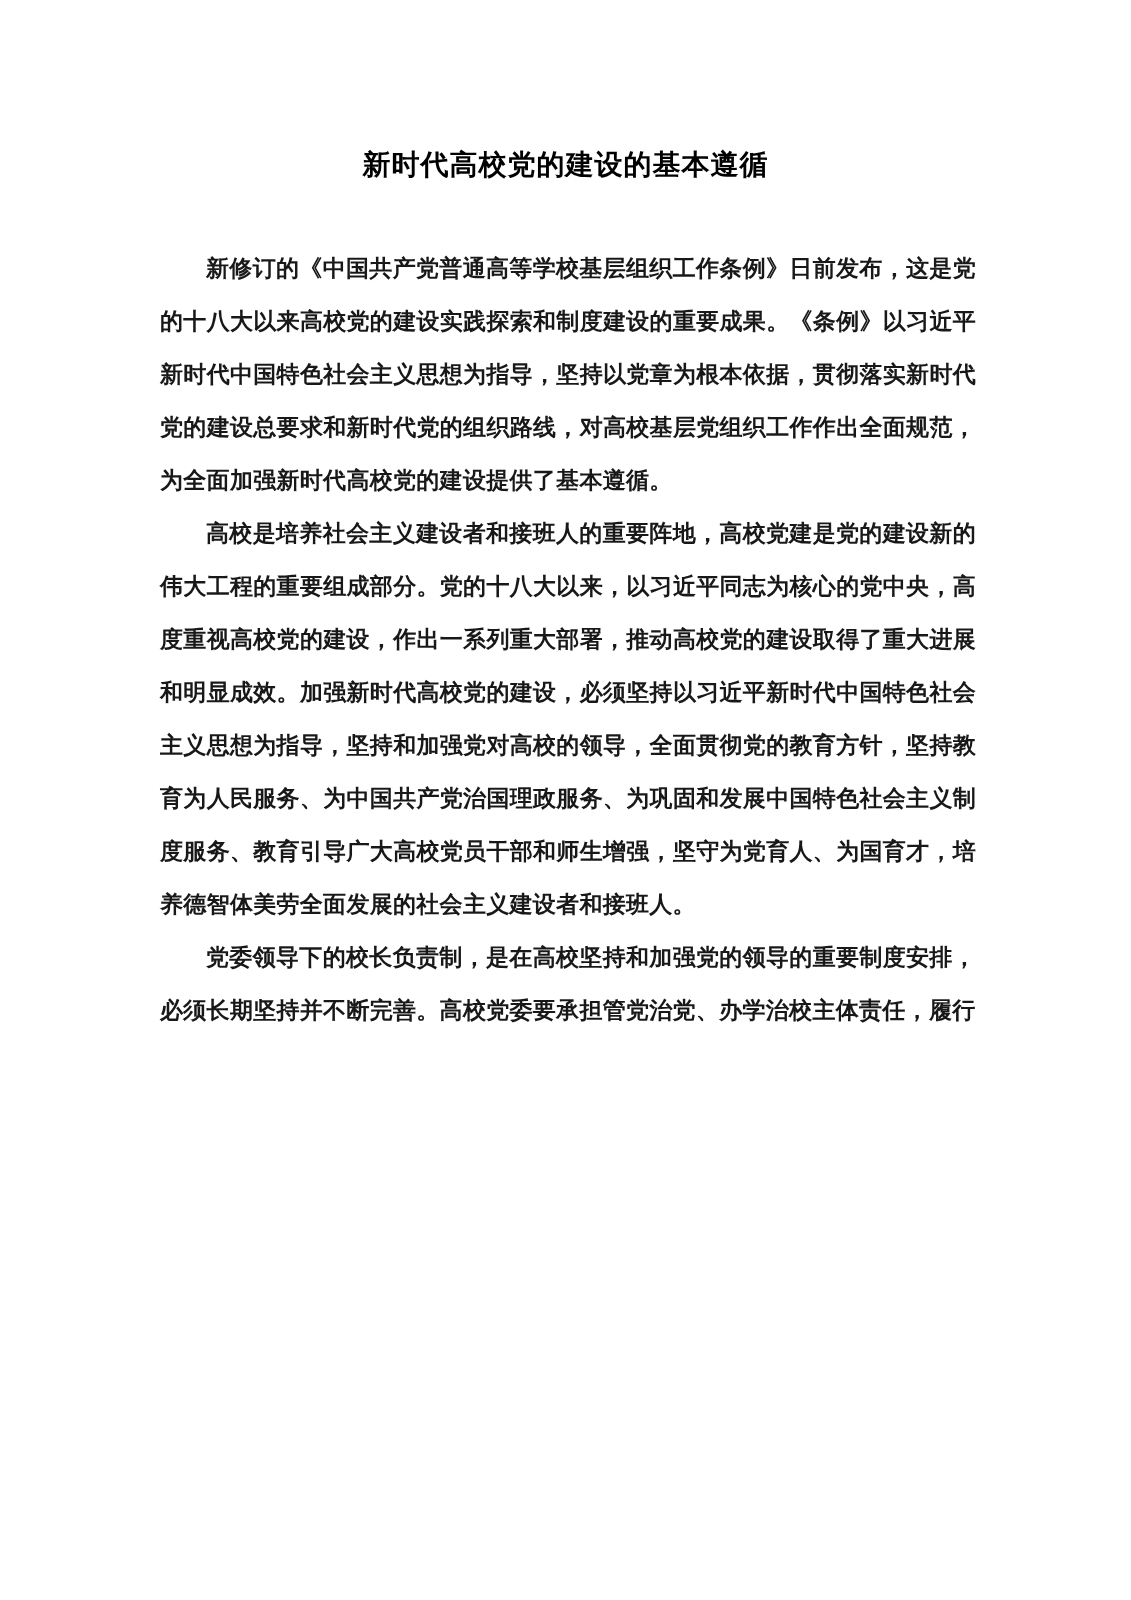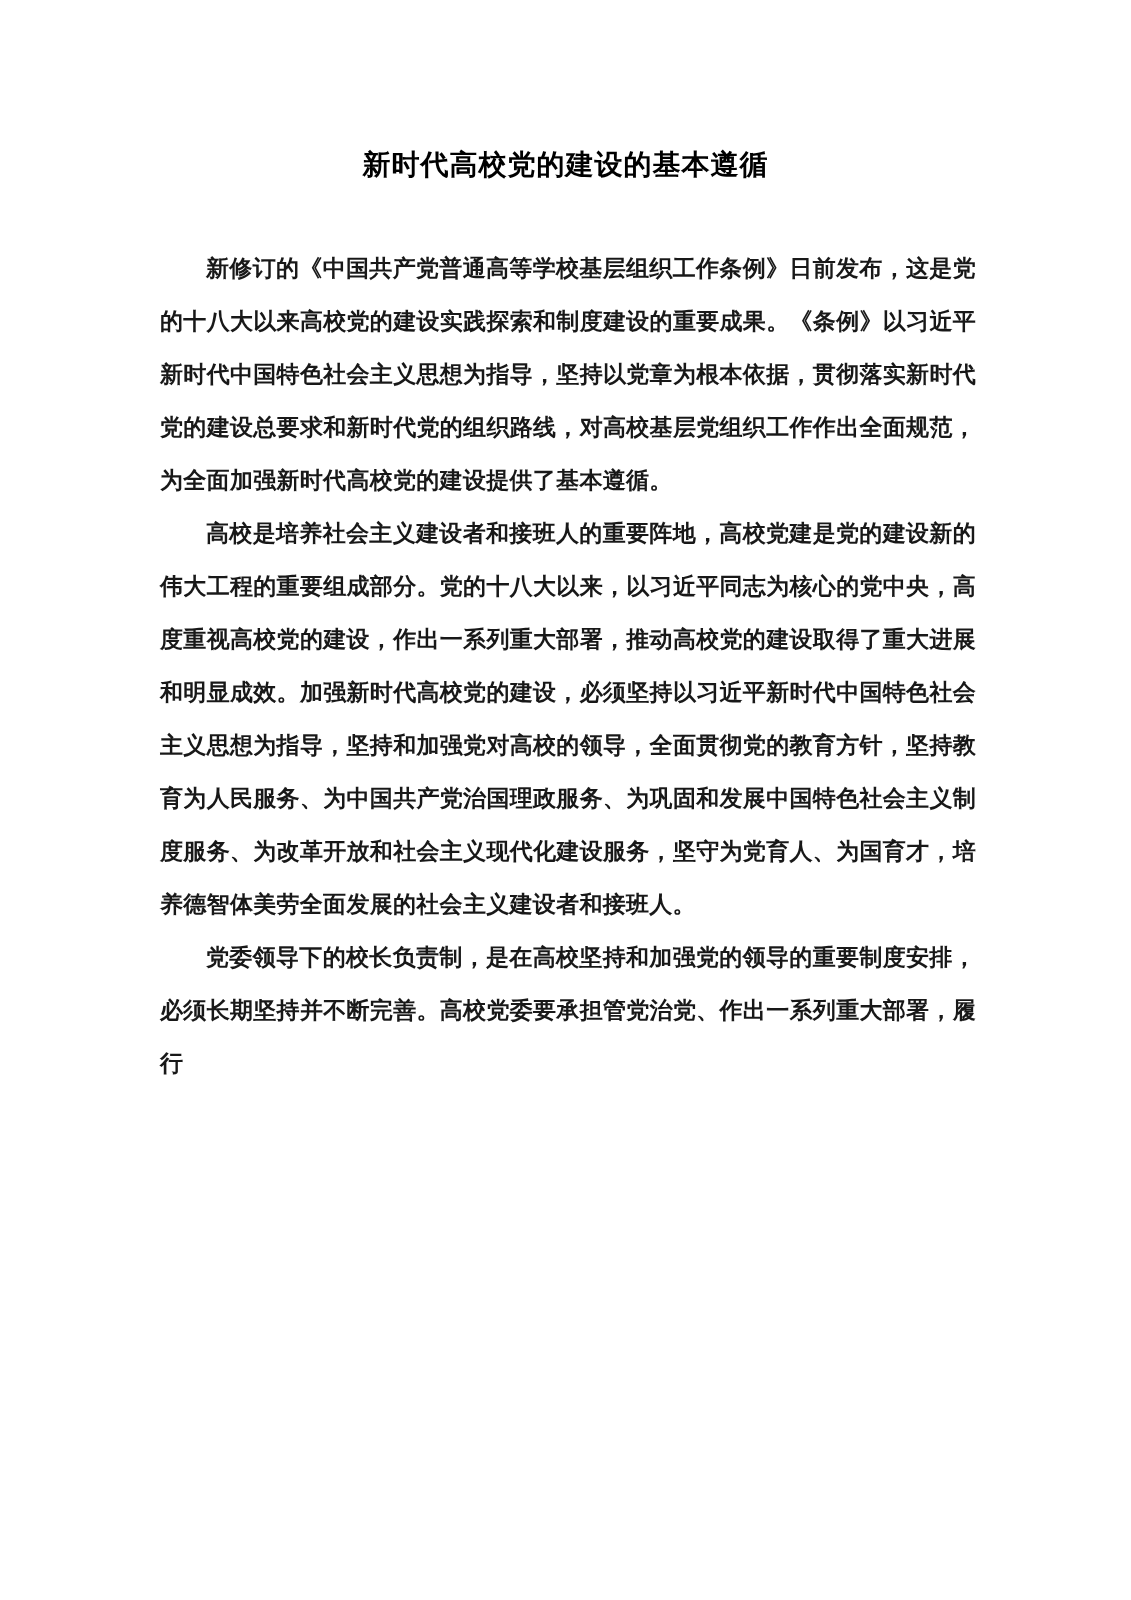--- a/index.html
+++ b/index.html
@@ -62,21 +62,21 @@
 </style>
 </head>
 <body>
 
 <div class="page">
 
   <h1 class="doc-title">新时代高校党的建设的基本遵循</h1>
 
   <div class="doc-body">
     <p>新修订的《中国共产党普通高等学校基层组织工作条例》日前发布，这是党的十八大以来高校党的建设实践探索和制度建设的重要成果。《条例》以习近平新时代中国特色社会主义思想为指导，坚持以党章为根本依据，贯彻落实新时代党的建设总要求和新时代党的组织路线，对高校基层党组织工作作出全面规范，为全面加强新时代高校党的建设提供了基本遵循。</p>
-    <p>高校是培养社会主义建设者和接班人的重要阵地，高校党建是党的建设新的伟大工程的重要组成部分。党的十八大以来，以习近平同志为核心的党中央，高度重视高校党的建设，作出一系列重大部署，推动高校党的建设取得了重大进展和明显成效。加强新时代高校党的建设，必须坚持以习近平新时代中国特色社会主义思想为指导，坚持和加强党对高校的领导，全面贯彻党的教育方针，坚持教育为人民服务、为中国共产党治国理政服务、为巩固和发展中国特色社会主义制度服务、为改革开放和社会主义现代化建设服务，坚守为党育人、为国育才，培养德智体美劳全面发展的社会主义建设者和接班人。</p>
-    <p>党委领导下的校长负责制，是在高校坚持和加强党的领导的重要制度安排，必须长期坚持并不断完善。高校党委要承担管党治党、作出一系列重大部署，履行</p>
+    <p>高校是培养社会主义建设者和接班人的重要阵地，高校党建是党的建设新的伟大工程的重要组成部分。党的十八大以来，以习近平同志为核心的党中央，高度重视高校党的建设，作出一系列重大部署，推动高校党的建设取得了重大进展和明显成效。加强新时代高校党的建设，必须坚持以习近平新时代中国特色社会主义思想为指导，坚持和加强党对高校的领导，全面贯彻党的教育方针，坚持教育为人民服务、为中国共产党治国理政服务、为巩固和发展中国特色社会主义制度服务、教育引导广大高校党员干部和师生增强，坚守为党育人、为国育才，培养德智体美劳全面发展的社会主义建设者和接班人。</p>
+    <p>党委领导下的校长负责制，是在高校坚持和加强党的领导的重要制度安排，必须长期坚持并不断完善。高校党委要承担管党治党、办学治校主体责任，履行</p>
   </div>
 
   <div class="page-footer">
     <span class="page-number">23</span>
   </div>
 
 </div>
 
 </body></html>

